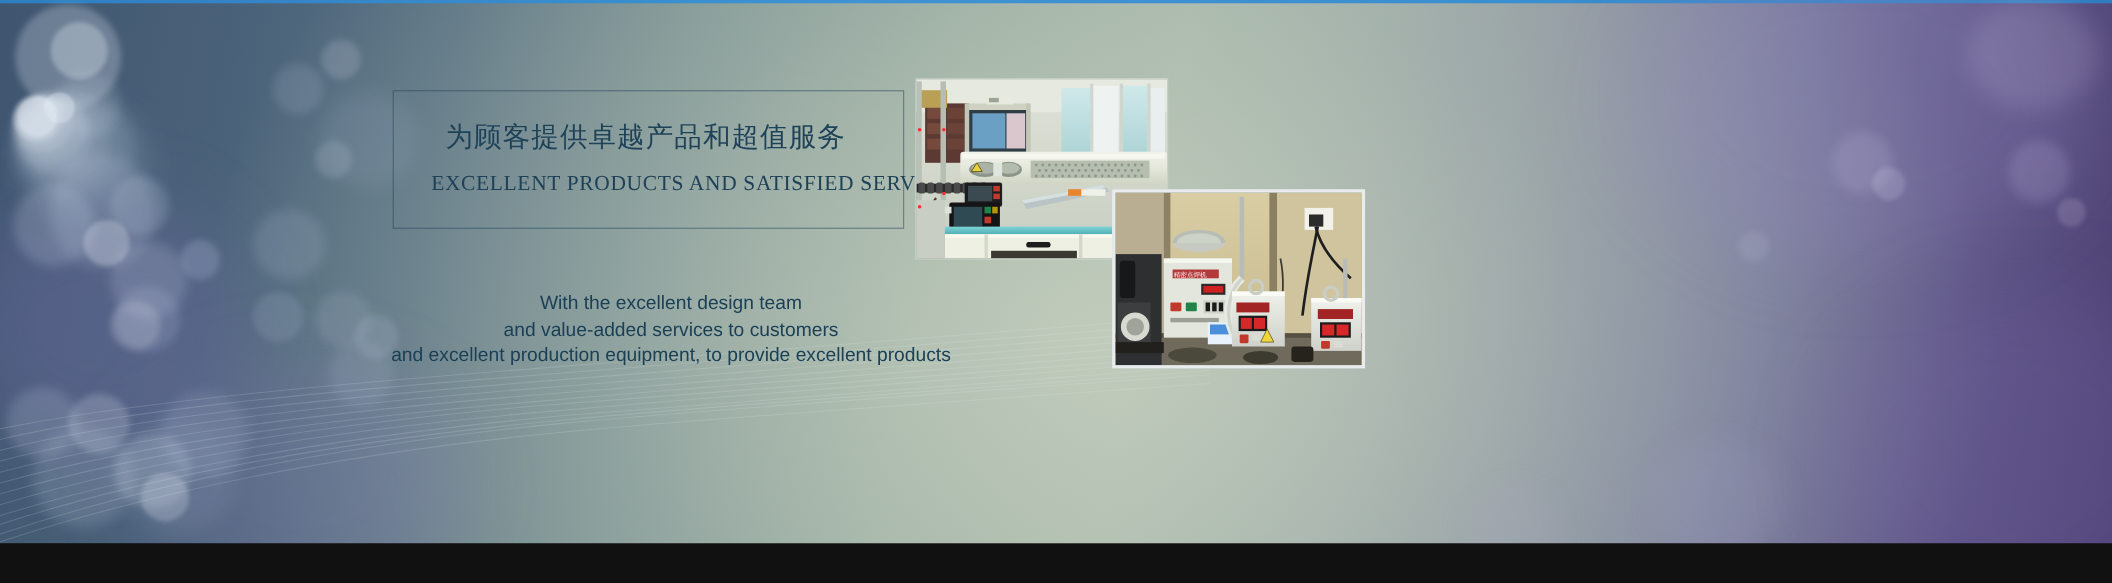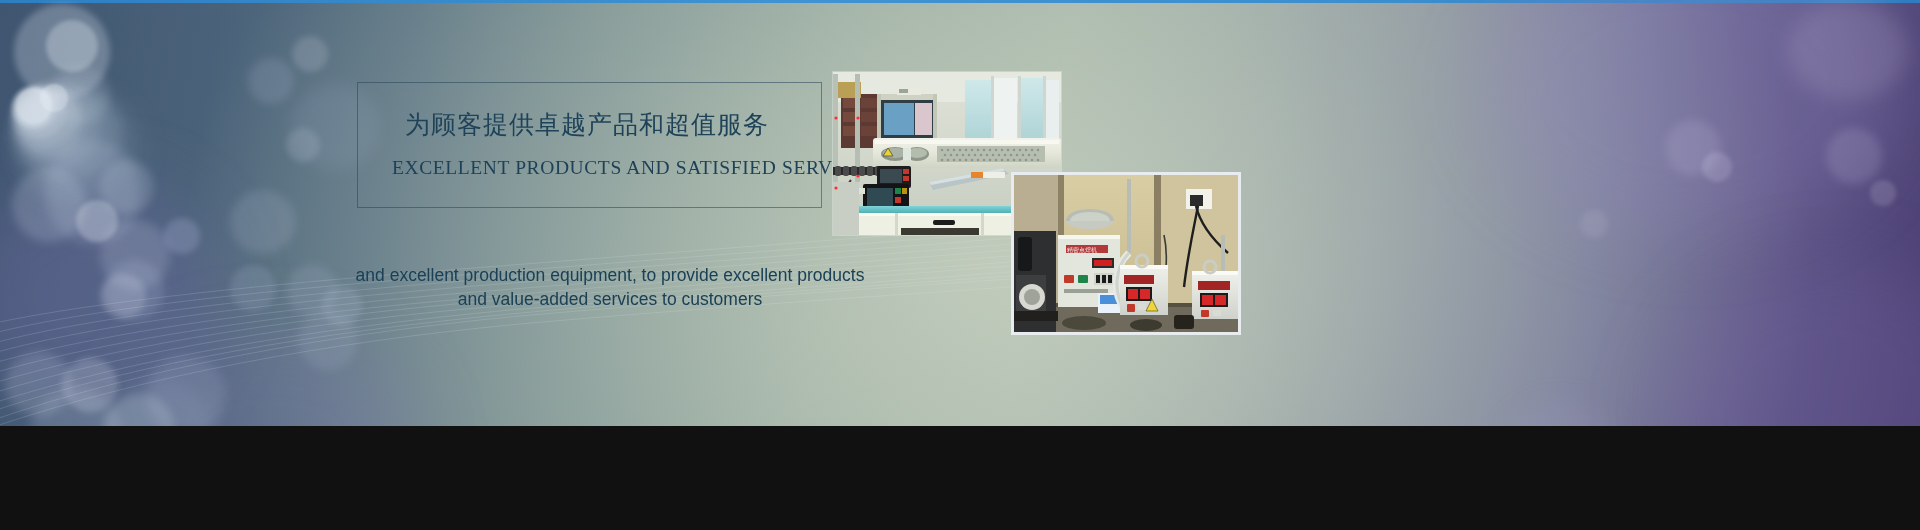--- a/index.html
+++ b/index.html
@@ -1,19 +1,19 @@
 <!DOCTYPE html>
 <html><head>
 <meta charset="utf-8">
 <title>Banner</title>
 <style>
   html,body{margin:0;padding:0;background:#111;}
   #stage{
     position:relative;
-    width:1920px;height:426px;
+    width:1920px;height:494px;
     overflow:hidden;
     font-family:"Liberation Sans", sans-serif;
     
     background:
       radial-gradient(1200px 900px at 52% 62%, rgba(196,206,190,0.85) 0%, rgba(170,186,178,0.45) 38%, rgba(120,140,150,0.0) 68%),
       linear-gradient(100deg,
         #3f5570 0%,
         #4a6279 11%,
         #5b7383 21%,
         #7b9190 32%,
@@ -174,22 +174,23 @@
       <path d="M-10,108 C100,84 290,66 500,50 C700,34 890,20 1110,2"></path>
     </g>
   </svg>
 
   <div class="frame"></div>
   <div class="headline-cn">为顾客提供卓越产品和超值服务</div>
   <div class="headline-en">EXCELLENT PRODUCTS AND SATISFIED SERVICE</div>
 
 
   <div class="para">
+    <div>With the excellent design team</div>
+    <div>and value-added services to customers</div>
     <div>and excellent production equipment, to provide excellent products</div>
-    <div>and value-added services to customers</div>
   </div>
 
   <div class="photo" id="photo1">
     <svg class="ph-inner" viewBox="0 0 228 163" preserveAspectRatio="none">
       <defs>
         <linearGradient id="wall1" x1="0" y1="0" x2="0" y2="1">
           <stop offset="0" stop-color="#dfe2d8"></stop>
             <stop offset="1" stop-color="#c7cdc0"></stop>
         </linearGradient>
         <linearGradient id="ovenbody" x1="0" y1="0" x2="0" y2="1">

